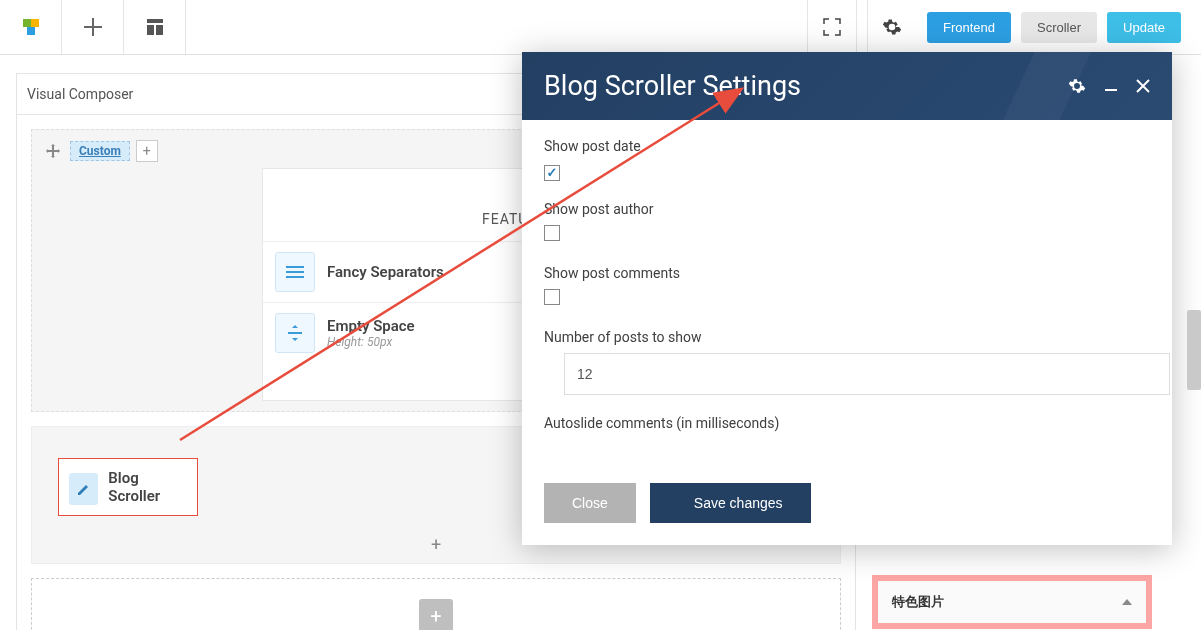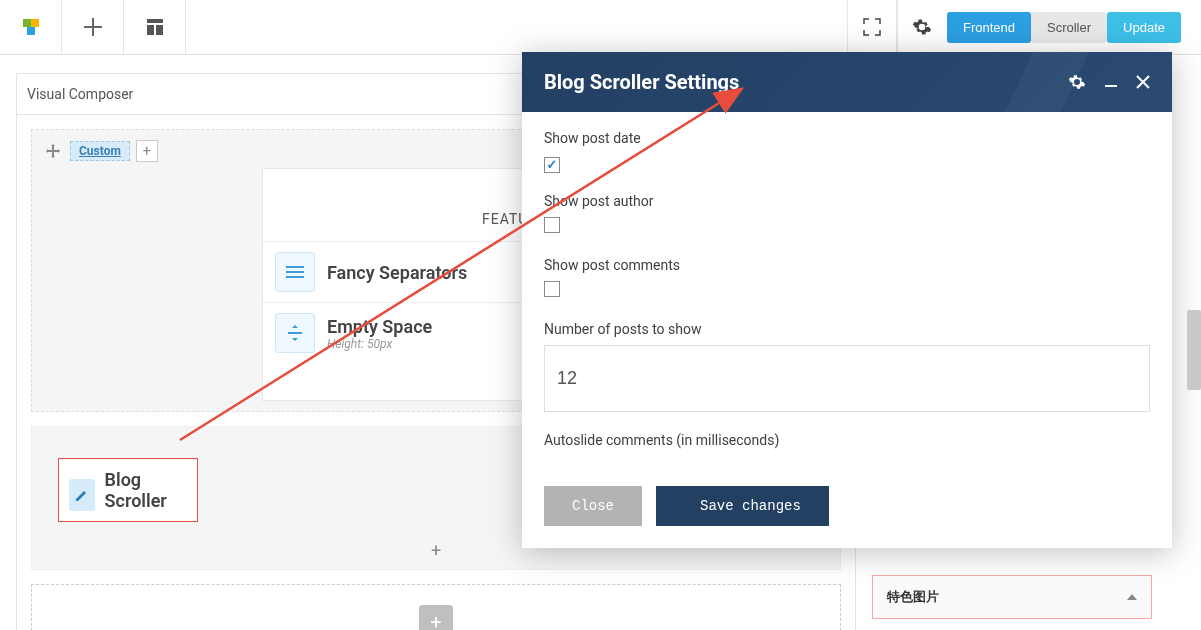--- a/index.html
+++ b/index.html
@@ -3,21 +3,21 @@
 <meta charset="utf-8">
 <style>
 * { box-sizing: border-box; margin: 0; padding: 0; }
 body { font-family: -apple-system, BlinkMacSystemFont, "Segoe UI", Roboto, Arial, sans-serif; background: #fff; width: 1201px; height: 630px; overflow: hidden; position: relative; }
 
 
 .topbar { height: 55px; border-bottom: 1px solid #e1e1e1; display: flex; align-items: stretch; }
 .topbar-left { display: flex; }
 .tb-item { width: 62px; display: flex; align-items: center; justify-content: center; border-right: 1px solid #e5e5e5; color: #555; cursor: pointer; }
 .tb-logo svg { width: 24px; height: 24px; }
-.topbar-right { margin-left: auto; display: flex; align-items: center; padding-right: 20px; }
+.topbar-right { margin-left: auto; display: flex; align-items: center; gap: 10px; padding-right: 20px; }
 .tb-right-icon { width: 50px; height: 55px; display: flex; align-items: center; justify-content: center; border-left: 1px solid #e5e5e5; border-right: 1px solid #e5e5e5; color: #444; cursor: pointer; }
 .btn { padding: 8px 16px; border-radius: 3px; font-size: 13px; cursor: pointer; border: none; }
 .btn-blue { background: #2c9fe2; color: #fff; }
 .btn-gray { background: #e7e7e7; color: #555; }
 .btn-cyan { background: #3dbfe8; color: #fff; }
 
 
 .main { display: flex; padding: 0; }
 .left-col { width: 872px; padding: 18px 16px 0 16px; }
 .right-col { width: 300px; padding-top: 520px; }
@@ -31,52 +31,52 @@
 .move-handle { width: 22px; height: 22px; display: flex; align-items: center; justify-content: center; color: #888; cursor: move; }
 .tag-custom { background: #d6ecfa; color: #3a7fb7; padding: 2px 8px; font-size: 12px; text-decoration: underline; border: 1px dashed #9cc6e4; cursor: pointer; font-weight: bold; }
 .plus-small { width: 22px; height: 22px; border: 1px solid #ccc; display: flex; align-items: center; justify-content: center; color: #888; font-size: 14px; cursor: pointer; background: #fff; }
 
 .inner-col { background: #fff; border: 1px solid #e7e7e7; margin-left: 220px; width: 590px; }
 .col-toolbar { display: flex; justify-content: flex-end; gap: 6px; padding: 8px 10px 4px; color: #777; }
 .col-toolbar span { cursor: pointer; font-size: 14px; }
 .heading-block { text-align: center; padding: 14px; font-size: 14px; letter-spacing: 1px; color: #555; }
 .el-block { display: flex; align-items: center; padding: 10px 12px; border-top: 1px solid #eee; }
 .el-icon { width: 40px; height: 40px; border: 1px solid #d0e6f7; border-radius: 3px; display: flex; align-items: center; justify-content: center; margin-right: 12px; background: #f0f8ff; }
-.el-title { font-size: 18px; font-weight: 600; color: #444; }
+.el-title { font-size: 15px; font-weight: 600; color: #444; }
 .el-sub { font-size: 12px; color: #999; font-style: italic; }
 .add-bar { text-align: center; padding: 8px; color: #888; font-size: 18px; cursor: pointer; }
 
 .row-wrap2 { background: #f5f5f5; border: 1px solid #eee; padding: 0; margin-bottom: 14px; }
 .row2-toolbar { display: flex; justify-content: flex-end; gap: 6px; padding: 8px 10px 4px; color: #777; }
 .blog-scroller-box { margin: 0 26px 10px; border: 1px solid #e74c3c; padding: 10px; display: flex; align-items: flex-end; background: #fff; width: 140px; }
 .bs-icon { width: 32px; height: 32px; background: #d6ecfa; border-radius: 3px; display: flex; align-items: center; justify-content: center; margin-right: 10px; color: #2c7db8; }
 
 .dashed-row { border: 1px dashed #ccc; padding: 20px; text-align: center; }
 .big-plus { width: 34px; height: 34px; background: #bfbfbf; color: #fff; border-radius: 3px; display: inline-flex; align-items: center; justify-content: center; font-size: 20px; cursor: pointer; }
 
 
 .modal { position: absolute; left: 522px; top: 52px; width: 650px; background: #fff; box-shadow: 0 4px 30px rgba(0,0,0,0.25); z-index: 100; }
 .modal-header { background: #234063; color: #fff; padding: 18px 22px; display: flex; align-items: center; background-image: linear-gradient(135deg, #234063 0%, #2a4a72 100%); position: relative; }
 .modal-header::after { content: ""; position: absolute; right: 0; top: 0; bottom: 0; width: 250px; background: linear-gradient(115deg, transparent 40%, rgba(255,255,255,0.04) 40%, rgba(255,255,255,0.04) 60%, transparent 60%); }
-.modal-title { font-size: 20px; font-weight: 700; flex: 1; }
+.modal-title { font-size: 27px; font-weight: 400; flex: 1; }
 .modal-actions { display: flex; gap: 18px; align-items: center; z-index: 1; }
 .modal-actions span { cursor: pointer; display: flex; }
 .modal-body { padding: 18px 22px; max-height: 360px; overflow-y: auto; position: relative; }
 .field-group { margin-bottom: 20px; }
 .field-label { font-size: 14px; color: #404040; margin-bottom: 8px; display: block; }
 .checkbox { width: 16px; height: 16px; border: 1px solid #888; display: inline-flex; align-items: center; justify-content: center; cursor: pointer; }
 .checkbox.checked::after { content: "✓"; color: #2c7db8; font-size: 13px; font-weight: bold; }
-.text-input { width: 100%; padding: 22px 12px; border: 1px solid #ddd; font-size: 18px; color: #555; }
+.text-input { width: 100%; padding: 12px 12px; border: 1px solid #ddd; font-size: 14px; color: #555; margin-left: 20px; }
 .modal-footer { padding: 14px 22px 22px; display: flex; gap: 14px; }
-.modal-btn { padding: 12px 28px; font-size: 14px; border: none; cursor: pointer; font-family: Liberation Mono, monospace; }
+.modal-btn { padding: 12px 28px; font-size: 14px; border: none; cursor: pointer; }
 .modal-btn-close { background: #b3b3b3; color: #fff; }
 .modal-btn-save { background: #234063; color: #fff; padding-left: 44px; }
 
 
-.widget-box { border: 1px solid #fca5a5; background: #fafafa; padding: 12px 14px; display: flex; align-items: center; justify-content: space-between; cursor: pointer; margin-right: 20px; }
+.widget-box { border: 6px solid #fca5a5; background: #fafafa; padding: 12px 14px; display: flex; align-items: center; justify-content: space-between; cursor: pointer; margin-right: 20px; }
 .widget-title { font-size: 13px; font-weight: 600; color: #333; }
 .triangle-up { width: 0; height: 0; border-left: 5px solid transparent; border-right: 5px solid transparent; border-bottom: 6px solid #888; }
 
 
 .scroll-handle { position: absolute; right: 0; top: 310px; width: 14px; height: 80px; background: #c9c9c9; border-radius: 2px; z-index: 101; }
 
 
 .arrow-svg { position: absolute; left: 170px; top: 80px; z-index: 200; pointer-events: none; }
 </style>
 </head>

